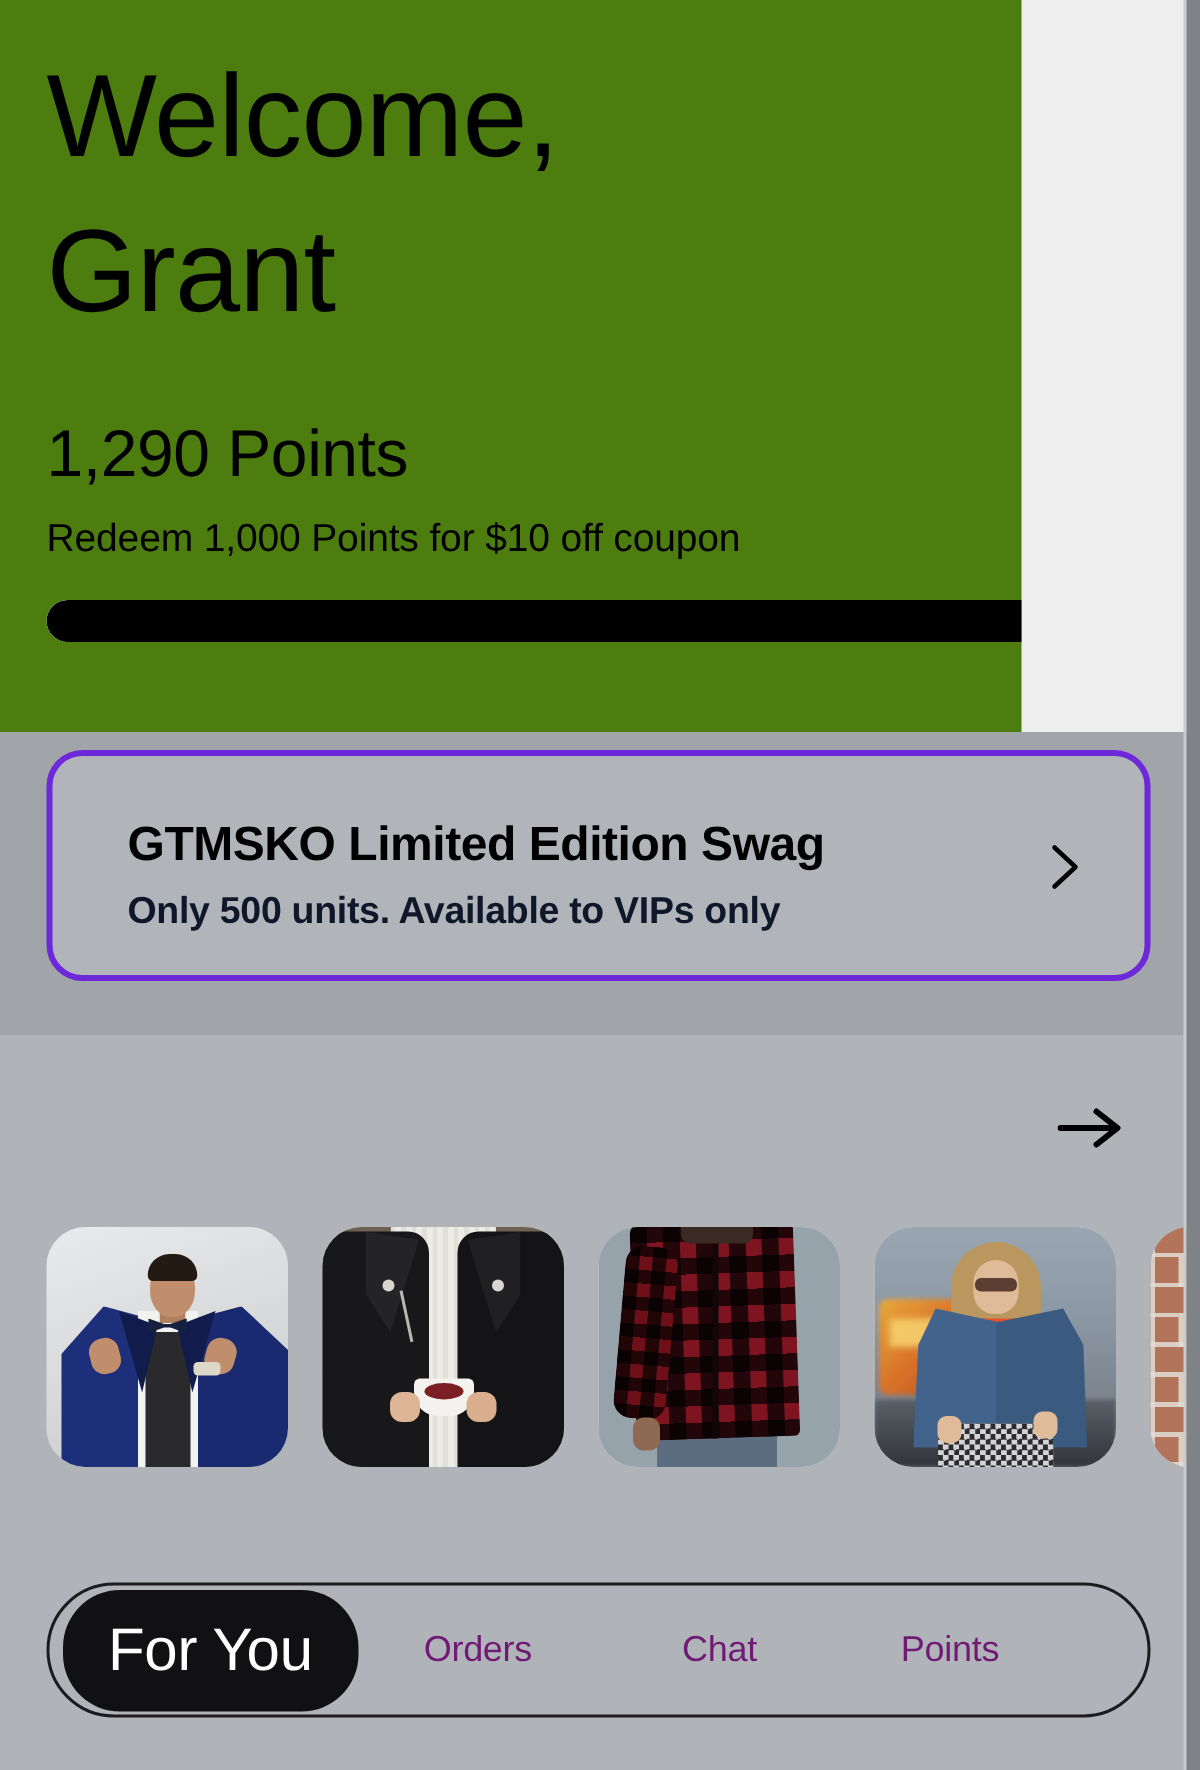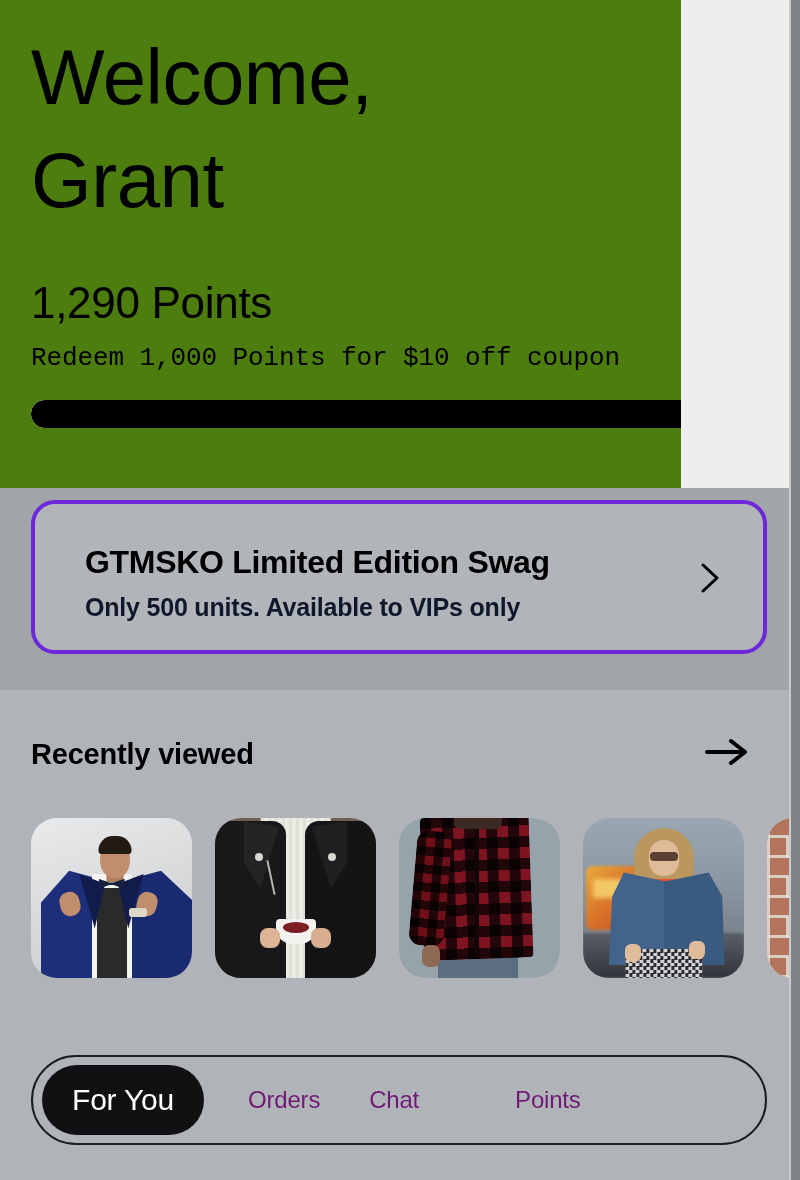--- a/index.html
+++ b/index.html
@@ -82,21 +82,20 @@
     color: #000;
     letter-spacing: -0.3px;
   }
   .points-sub {
     position: absolute;
     left: 31px; top: 65px;
     font-size: 26px;
     font-weight: 400;
     color: #000;
     letter-spacing: -0.1px;
-    font-family: Liberation Mono, monospace;
   }
   .points-chevron {
     position: absolute;
     right: 33px;
     top: 28px;
     width: 26px; height: 40px;
   }
   .points-chevron svg { display: block; }
 
   .progress-track {
@@ -320,24 +319,24 @@
     letter-spacing: -0.2px;
     text-align: center;
     white-space: nowrap;
   }
   .nav-item.active {
     background: #111113;
     color: #ffffff;
     border-radius: 38px;
     padding: 18px 30px;
     margin-left: 9px;
-    font-size: 30px;
+    font-size: 40px;
   }
   .nav-item.i1 { margin-left: 44px; }
-  .nav-item.i2 { margin-left: 49px; }
+  .nav-item.i2 { margin-left: 100px; }
   .nav-item.i3 { margin-left: 96px; }
 </style>
 </head>
 <body>
 
 <div id="app">
 
   <div class="header">
 
     <div class="status-blob"></div>
@@ -367,21 +366,20 @@
       <div class="promo-chevron">
         <svg width="22" height="34" viewBox="0 0 22 34">
           <polyline points="4,4 18,17 4,30" fill="none" stroke="#000" stroke-width="3" stroke-linecap="round" stroke-linejoin="round"></polyline>
         </svg>
       </div>
     </div>
   </div>
 
   <div class="recent-band">
     <div class="recent-head">
-      <div class="recent-title">Recently viewed</div>
       <div class="recent-arrow">
         <svg width="44" height="30" viewBox="0 0 44 30">
           <line x1="2" y1="15" x2="38" y2="15" stroke="#000" stroke-width="4" stroke-linecap="round"></line>
           <polyline points="26,4 40,15 26,26" fill="none" stroke="#000" stroke-width="4" stroke-linecap="round" stroke-linejoin="round"></polyline>
         </svg>
       </div>
     </div>
 
     <div class="thumb-strip">
 

